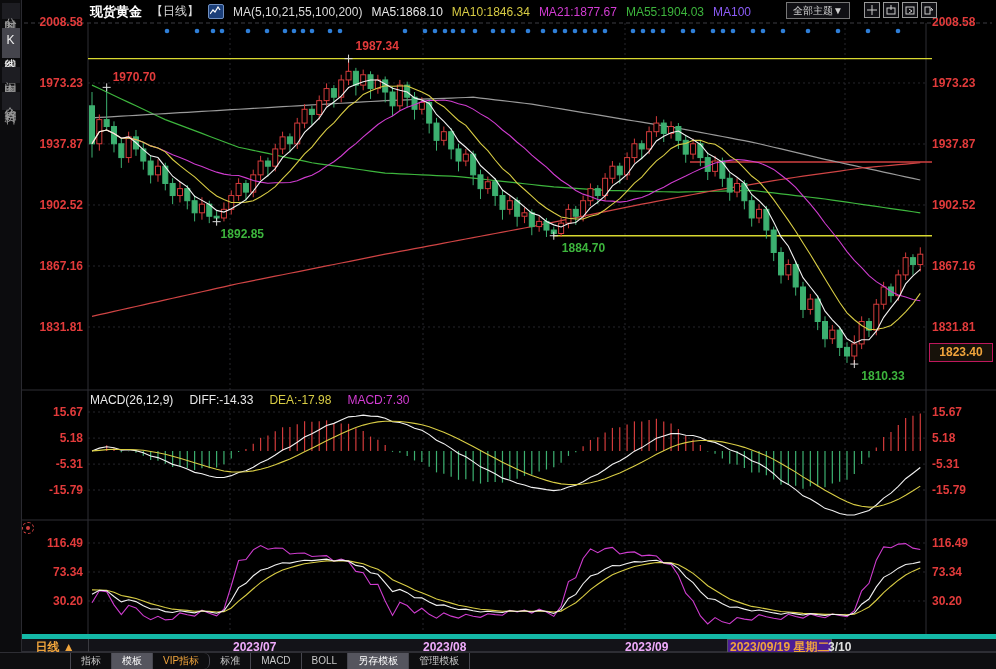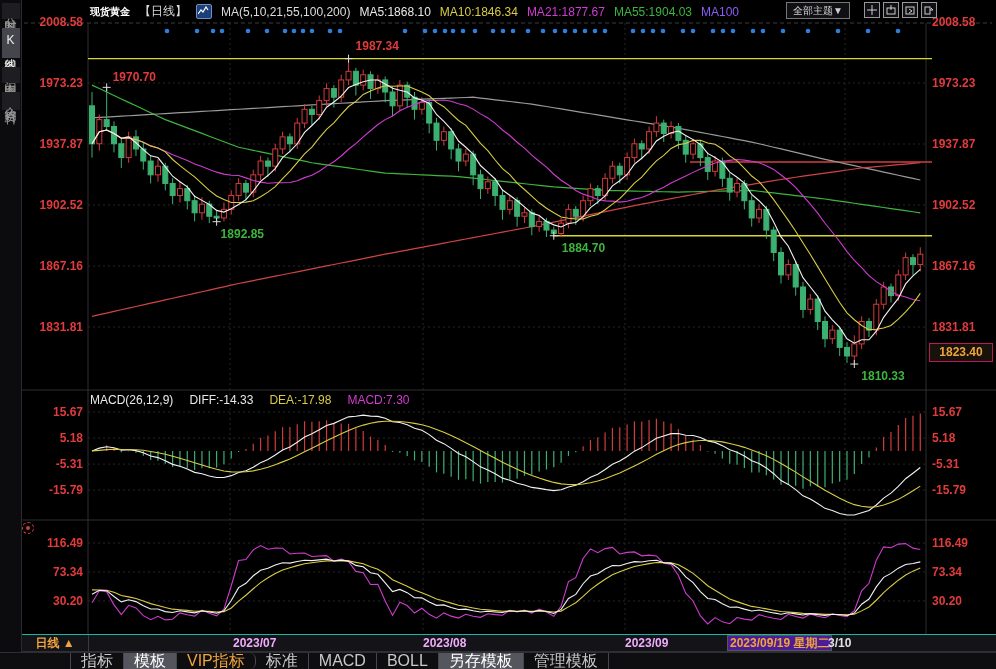--- a/index.html
+++ b/index.html
@@ -9,21 +9,21 @@
   
   .sidebar{position:absolute;left:0;top:0;width:22px;height:652px;background:#0c0c0e;
            border-right:1px solid #2a2a30;z-index:3;display:flex;flex-direction:column;
            align-items:center;padding-top:3px;box-sizing:border-box;gap:9px;}
   .side-tab{writing-mode:vertical-rl;text-orientation:upright;font-size:12px;color:#9a9a9a;
             background:#1d1d22;padding:5px 2px;letter-spacing:2px;line-height:14px;cursor:pointer;}
   .side-tab.active{background:#45454d;color:#f0f0f0;}
   
   .header{position:absolute;left:90px;top:3px;height:17px;display:flex;align-items:center;
           gap:9px;font-size:12px;color:#dcdcdc;z-index:3;white-space:nowrap;}
-  .sym{font-weight:bold;color:#ffffff;font-size:10px;}
+  .sym{font-weight:bold;color:#ffffff;font-size:13px;}
   .c-white{color:#e8e8e8;} .c-yellow{color:#d8cc44;} .c-magenta{color:#d33cd3;}
   .c-green{color:#3db53d;} .c-gray{color:#8b5cf6;}
   .mini-icon{display:inline-block;width:14px;height:13px;background:#1b3f7a;border:1px solid #6f8fc0;
              border-radius:2px;position:relative;}
   .mini-icon svg{position:absolute;left:1px;top:1px;}
   .theme-btn{position:absolute;left:786px;top:2px;height:15px;line-height:15px;padding:0 6px;
              border:1px solid #777;color:#cfcfcf;font-size:10px;z-index:3;cursor:pointer;background:#101014;}
   .tool-icons{position:absolute;left:864px;top:2px;display:flex;gap:3px;z-index:3;}
   .tool-icons .tico{width:14px;height:14px;border:1px solid #999;display:flex;align-items:center;
                     justify-content:center;cursor:pointer;background:#101014;}
@@ -37,32 +37,32 @@
              color:#f0a43c;font-weight:bold;font-size:12px;background:#17120a;border:1px solid #be185d;}
   
   .panel-header{position:absolute;display:flex;gap:12px;font-size:12px;color:#e8e8e8;z-index:3;white-space:nowrap;}
   #macd-header{left:90px;top:393px;gap:16px;}
   #kdj-header{left:90px;top:525px;}
   .panel-marker{position:absolute;left:22px;top:522px;width:10px;height:10px;border:1px dashed #d04040;
                 border-radius:50%;z-index:3;cursor:pointer;}
   .panel-marker i{position:absolute;left:3px;top:3px;width:4px;height:4px;background:#d04040;border-radius:50%;}
   
   .date-row{position:absolute;left:22px;top:634px;width:974px;height:18px;background:#131318;
-            border-top:1px solid #14b8a6;border-bottom:1px solid #2e2e34;z-index:3;font-size:12px;
+            border-top:5px solid #14b8a6;border-bottom:1px solid #2e2e34;z-index:3;font-size:12px;
             box-sizing:border-box;}
   .period-box{position:absolute;left:0;top:0;width:66px;height:16px;border-right:1px solid #3a3a40;
               color:#f0a43c;font-weight:bold;text-align:center;line-height:16px;cursor:pointer;}
   .month-label{position:absolute;top:1px;color:#f0abfc;font-weight:bold;}
   .date-highlight{position:absolute;top:0px;color:#f0a43c;font-weight:bold;border:1px solid #55555c;
                   padding:0 2px;line-height:14px;background:#4c1d95;}
   .date-partial{position:absolute;top:1px;color:#e0e0e0;font-weight:bold;}
   
   .tab-bar{position:absolute;left:0;top:652px;width:996px;height:17px;background:#0e0e10;z-index:3;
            display:flex;align-items:stretch;padding-left:70px;box-sizing:border-box;
-           border-top:1px solid #2e2e34;font-size:16px;}
+           border-top:1px solid #2e2e34;font-size:10px;}
   .tab{padding:0 10px;line-height:16px;color:#c8c8c8;border-right:1px solid #46464e;cursor:pointer;white-space:nowrap;}
   .tab:first-child{border-left:1px solid #46464e;}
   .tab.active{background:#55555e;color:#ffffff;}
   .tab.vip{color:#f0a43c;border-radius:6px;}
 </style>
 </head>
 <body>
 
 <div class="app">
 

